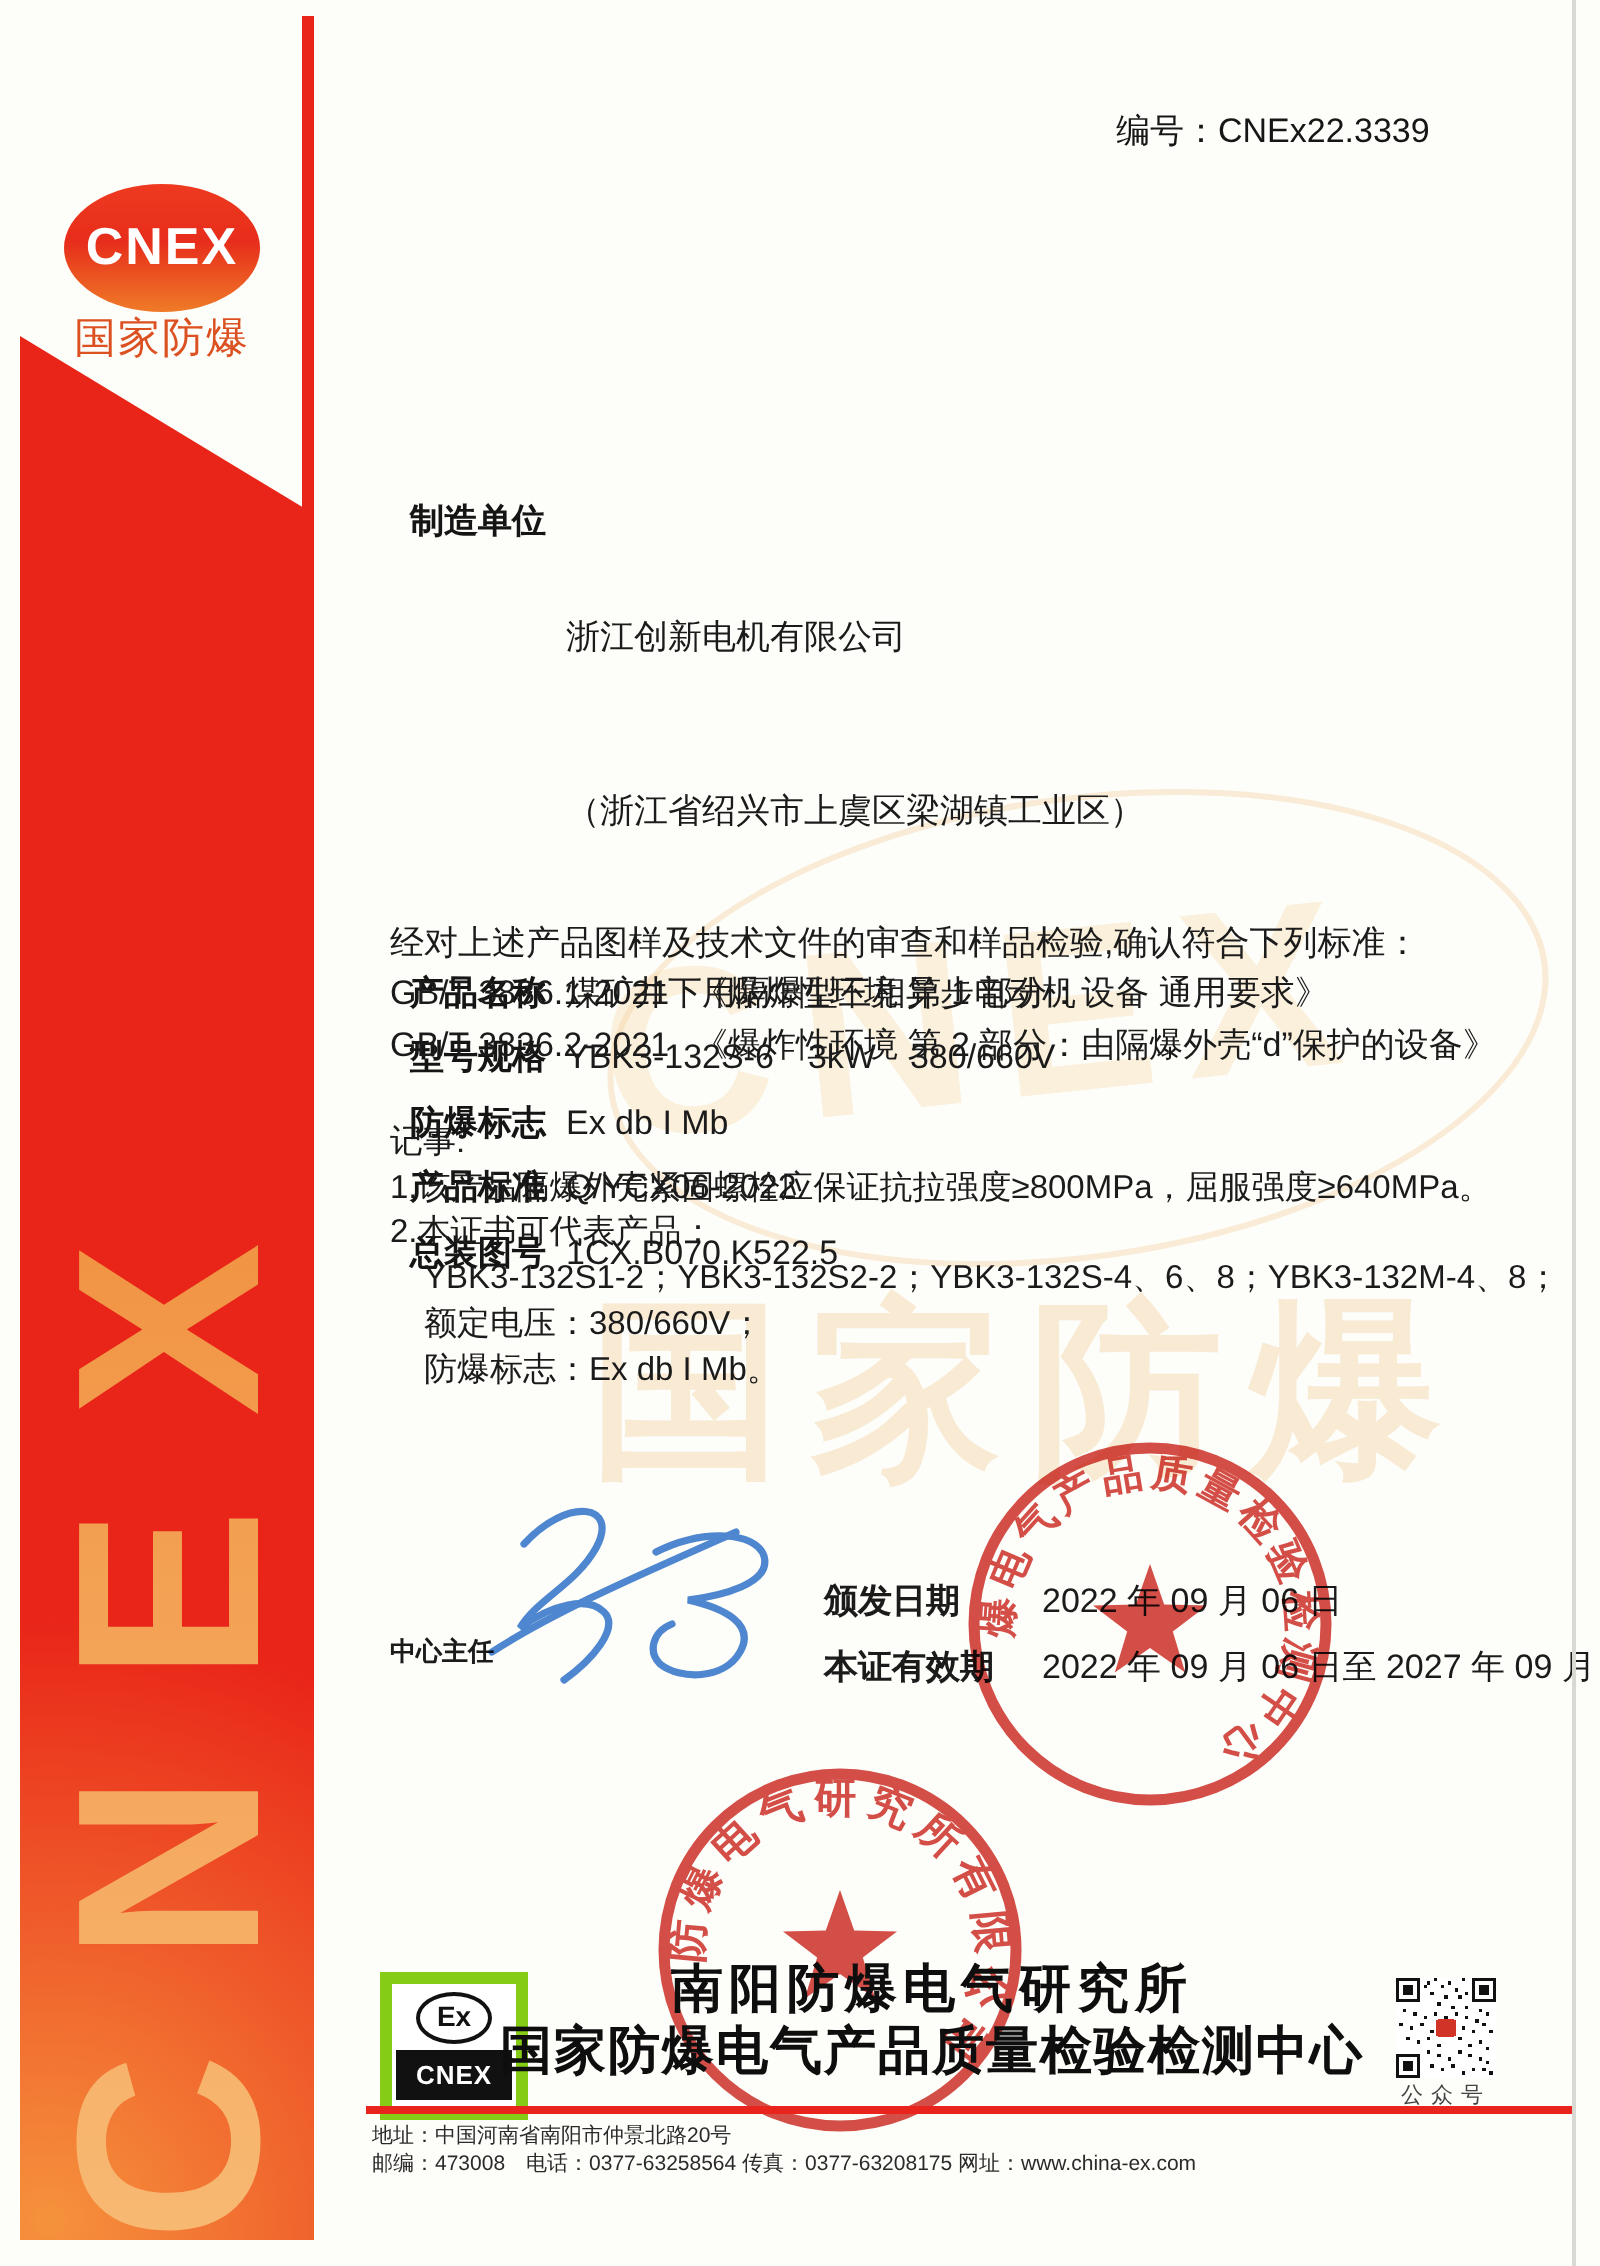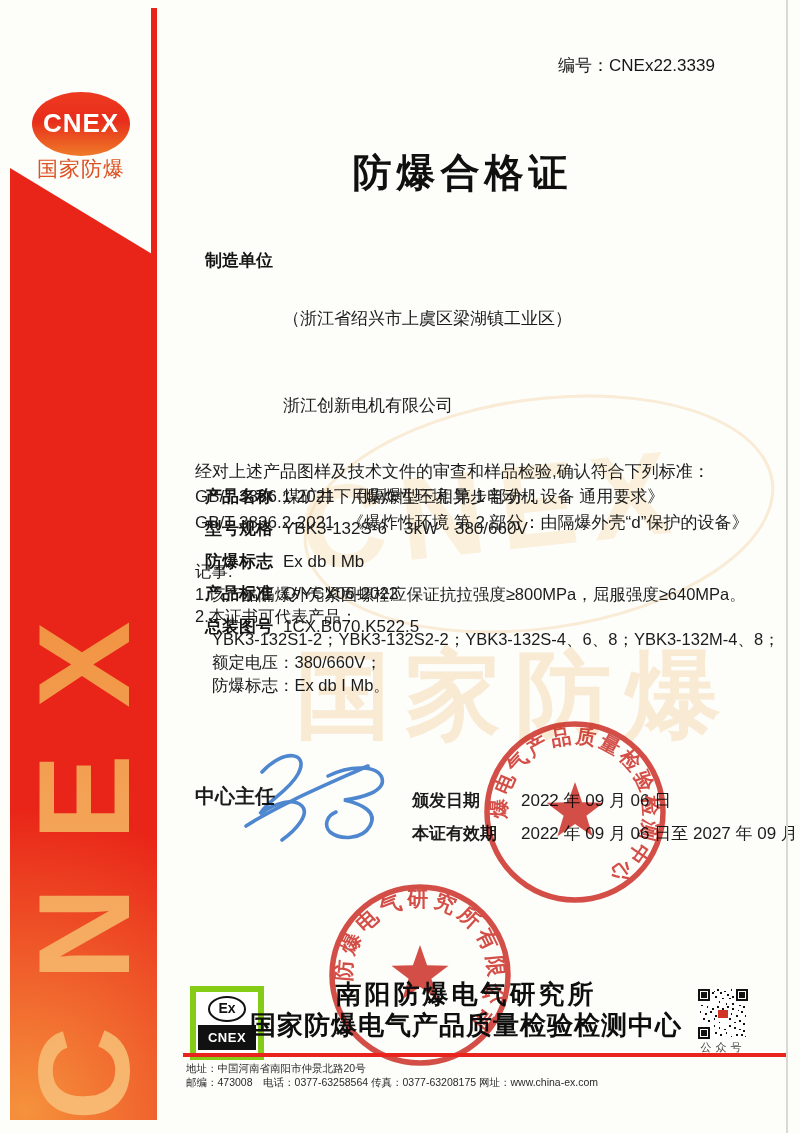--- a/index.html
+++ b/index.html
@@ -57,21 +57,21 @@
   .fvalue{white-space:pre-wrap;color:#1b1b1b;}
   
   .conformity{position:absolute;left:195px;top:459px;width:590px;font-size:17px;line-height:25.4px;}
   .c-line{display:flex;}
   .c-code{display:inline-block;width:152px;flex:none;}
   
   .notes{position:absolute;left:195px;top:560px;width:592px;font-size:16.5px;line-height:22.7px;}
   .indent{padding-left:17px;}
   .nowrap{white-space:nowrap;}
   
-  .sig-label{position:absolute;left:195px;top:783px;font-size:20px;font-weight:bold;}
+  .sig-label{position:absolute;left:195px;top:817px;font-size:13px;font-weight:bold;}
   .signature{position:absolute;left:232px;top:742px;width:175px;height:118px;mix-blend-mode:multiply;}
   .issue-label{position:absolute;left:412px;top:789px;font-size:17px;font-weight:bold;}
   .issue-value{position:absolute;left:521px;top:789px;font-size:17px;white-space:nowrap;}
   .valid-label{position:absolute;left:412px;top:822px;font-size:17px;font-weight:bold;}
   .valid-value{position:absolute;left:521px;top:822px;font-size:17px;white-space:nowrap;}
   
   .stamp{position:absolute;mix-blend-mode:multiply;opacity:.85;}
   .stamp1{left:480px;top:717px;}
   .stamp2{left:325px;top:880px;}
   
@@ -105,28 +105,27 @@
   <div class="cnex-logo">
     <span>CNEX</span>
   </div>
   <div class="logo-caption">国家防爆</div>
 
   <div class="wm-ring"></div>
   <div class="wm-cnex">CNEX</div>
   <div class="wm-gjfb">国家防爆</div>
 
   <div class="cert-no">编号：CNEx22.3339</div>
-  <h1 class="title">防爆合格证</h1>
 
   <div class="fields">
     <div class="frow">
       <div class="flabel">制造单位</div>
       <div class="fvalue">
+        <div>浙江创新电机有限公司</div>
         <div>（浙江省绍兴市上虞区梁湖镇工业区）</div>
-        <div>浙江创新电机有限公司</div>
       </div>
     </div>
     <div class="frow">
       <div class="flabel">产品名称</div>
       <div class="fvalue">煤矿井下用隔爆型三相异步电动机</div>
     </div>
     <div class="frow">
       <div class="flabel">型号规格</div>
       <div class="fvalue">YBK3-132S-6　3kW　380/660V</div>
     </div>

